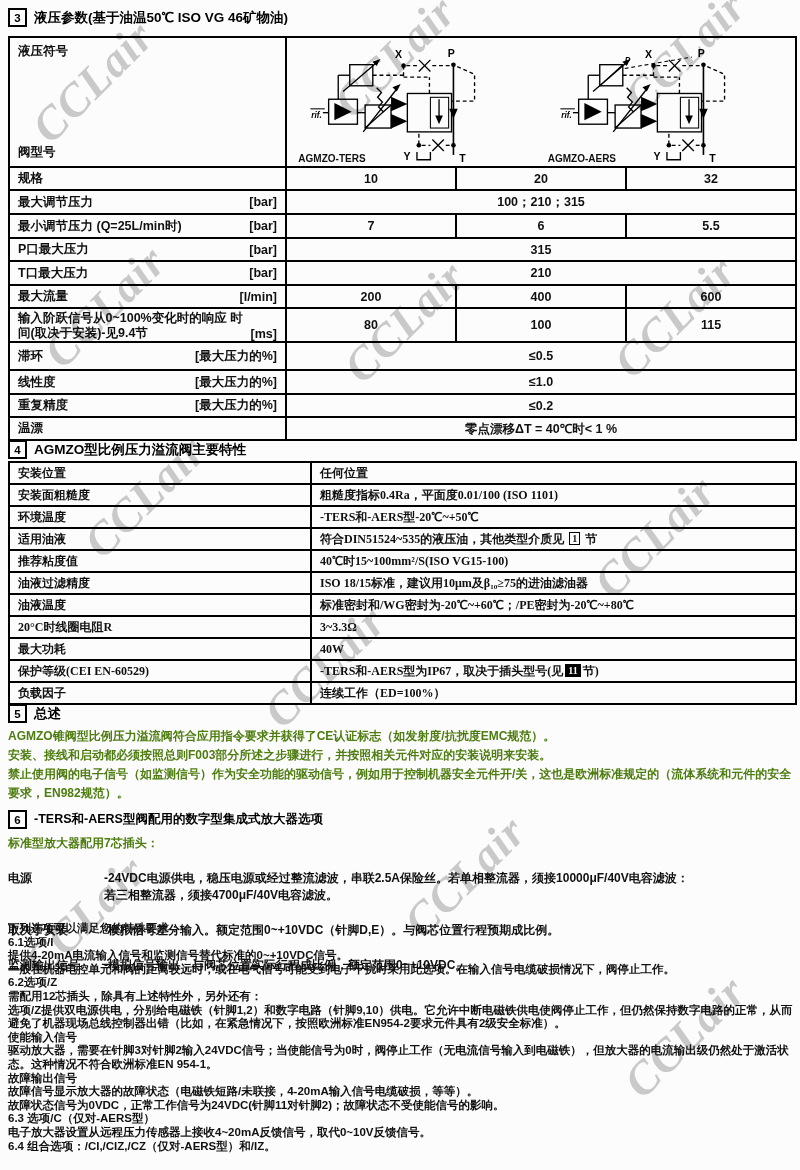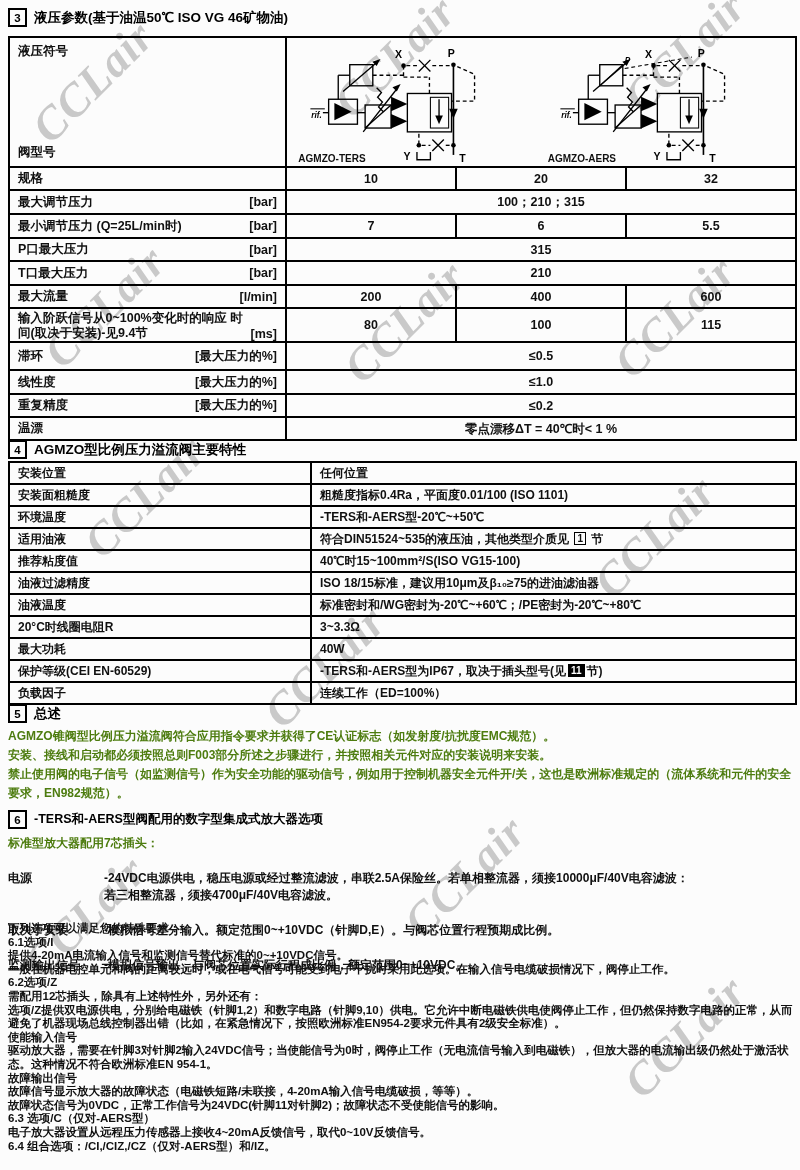--- a/index.html
+++ b/index.html
@@ -30,21 +30,21 @@
   .schema{display:flex;flex-direction:column;}
   .schema .model{font-size:10px;font-weight:bold;margin-top:-12px;padding-left:2px;}
   
   .sch line,.sch path,.sch polyline,.sch rect{stroke:#000;stroke-width:1.4;fill:none;}
   .sch .thin{stroke-width:1.1;}
   .sch .f{fill:#000;stroke:none;}
   .sch .dash{stroke-dasharray:4 3;}
   .sch text{fill:#000;font-size:11px;font-weight:bold;font-family:"Liberation Sans",sans-serif;}
   .sch text.sm{font-size:8.5px;font-style:italic;}
   #t2{position:absolute;left:8px;top:461px;width:787px;}
-  #t2 td{font-size:12px;height:20px;}
+  #t2 td{font-size:12px;height:20px;font-family:Liberation Serif, serif;}
   .refbox{display:inline-block;border:1.5px solid #000;font-size:10px;line-height:11px;
           padding:0 2px;margin:0 2px;vertical-align:1px;}
   .refbox.inv{background:#000;color:#fff;border-color:#000;}
   
   .para{font-size:12px;font-weight:bold;line-height:19px;color:#4d7c0f;}
   #s5-body{position:absolute;left:8px;top:727px;width:786px;}
   #s6-body{position:absolute;left:8px;top:835px;width:786px;}
   .optline{display:flex;font-size:12px;font-weight:bold;line-height:17px;margin-top:18px;}
   .optlabel{width:96px;flex:none;}
   .opttext{flex:1;}

